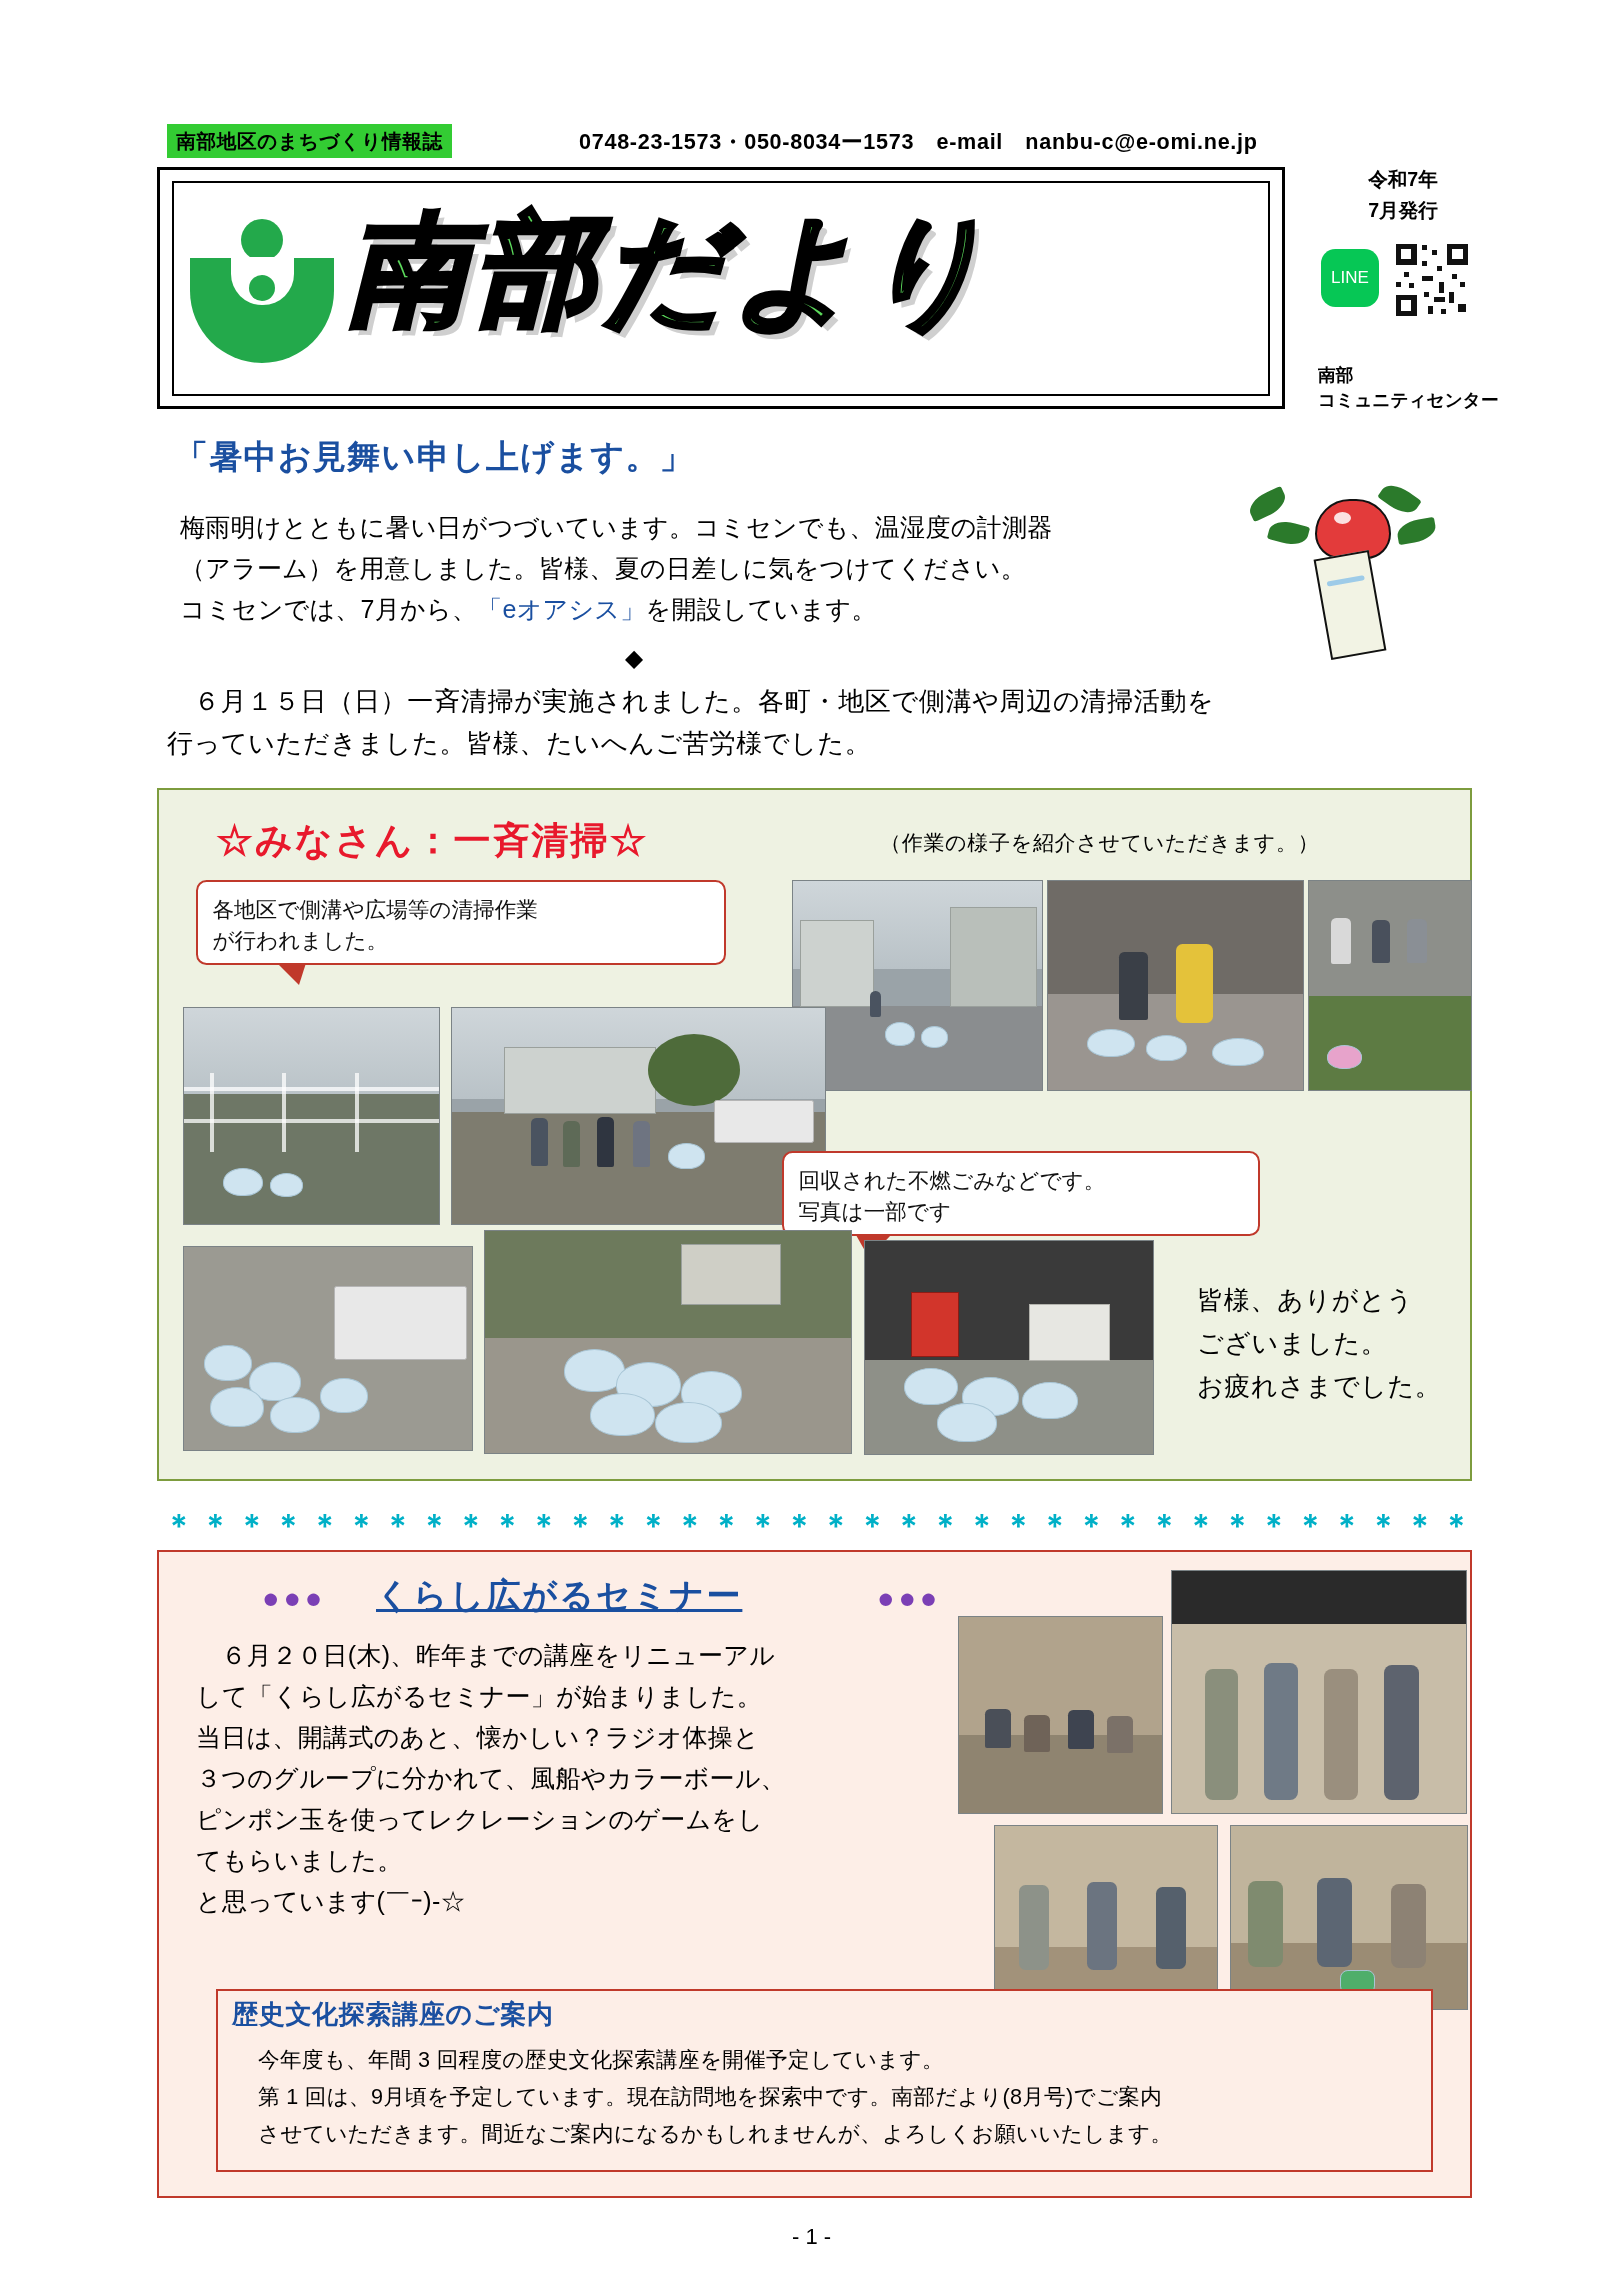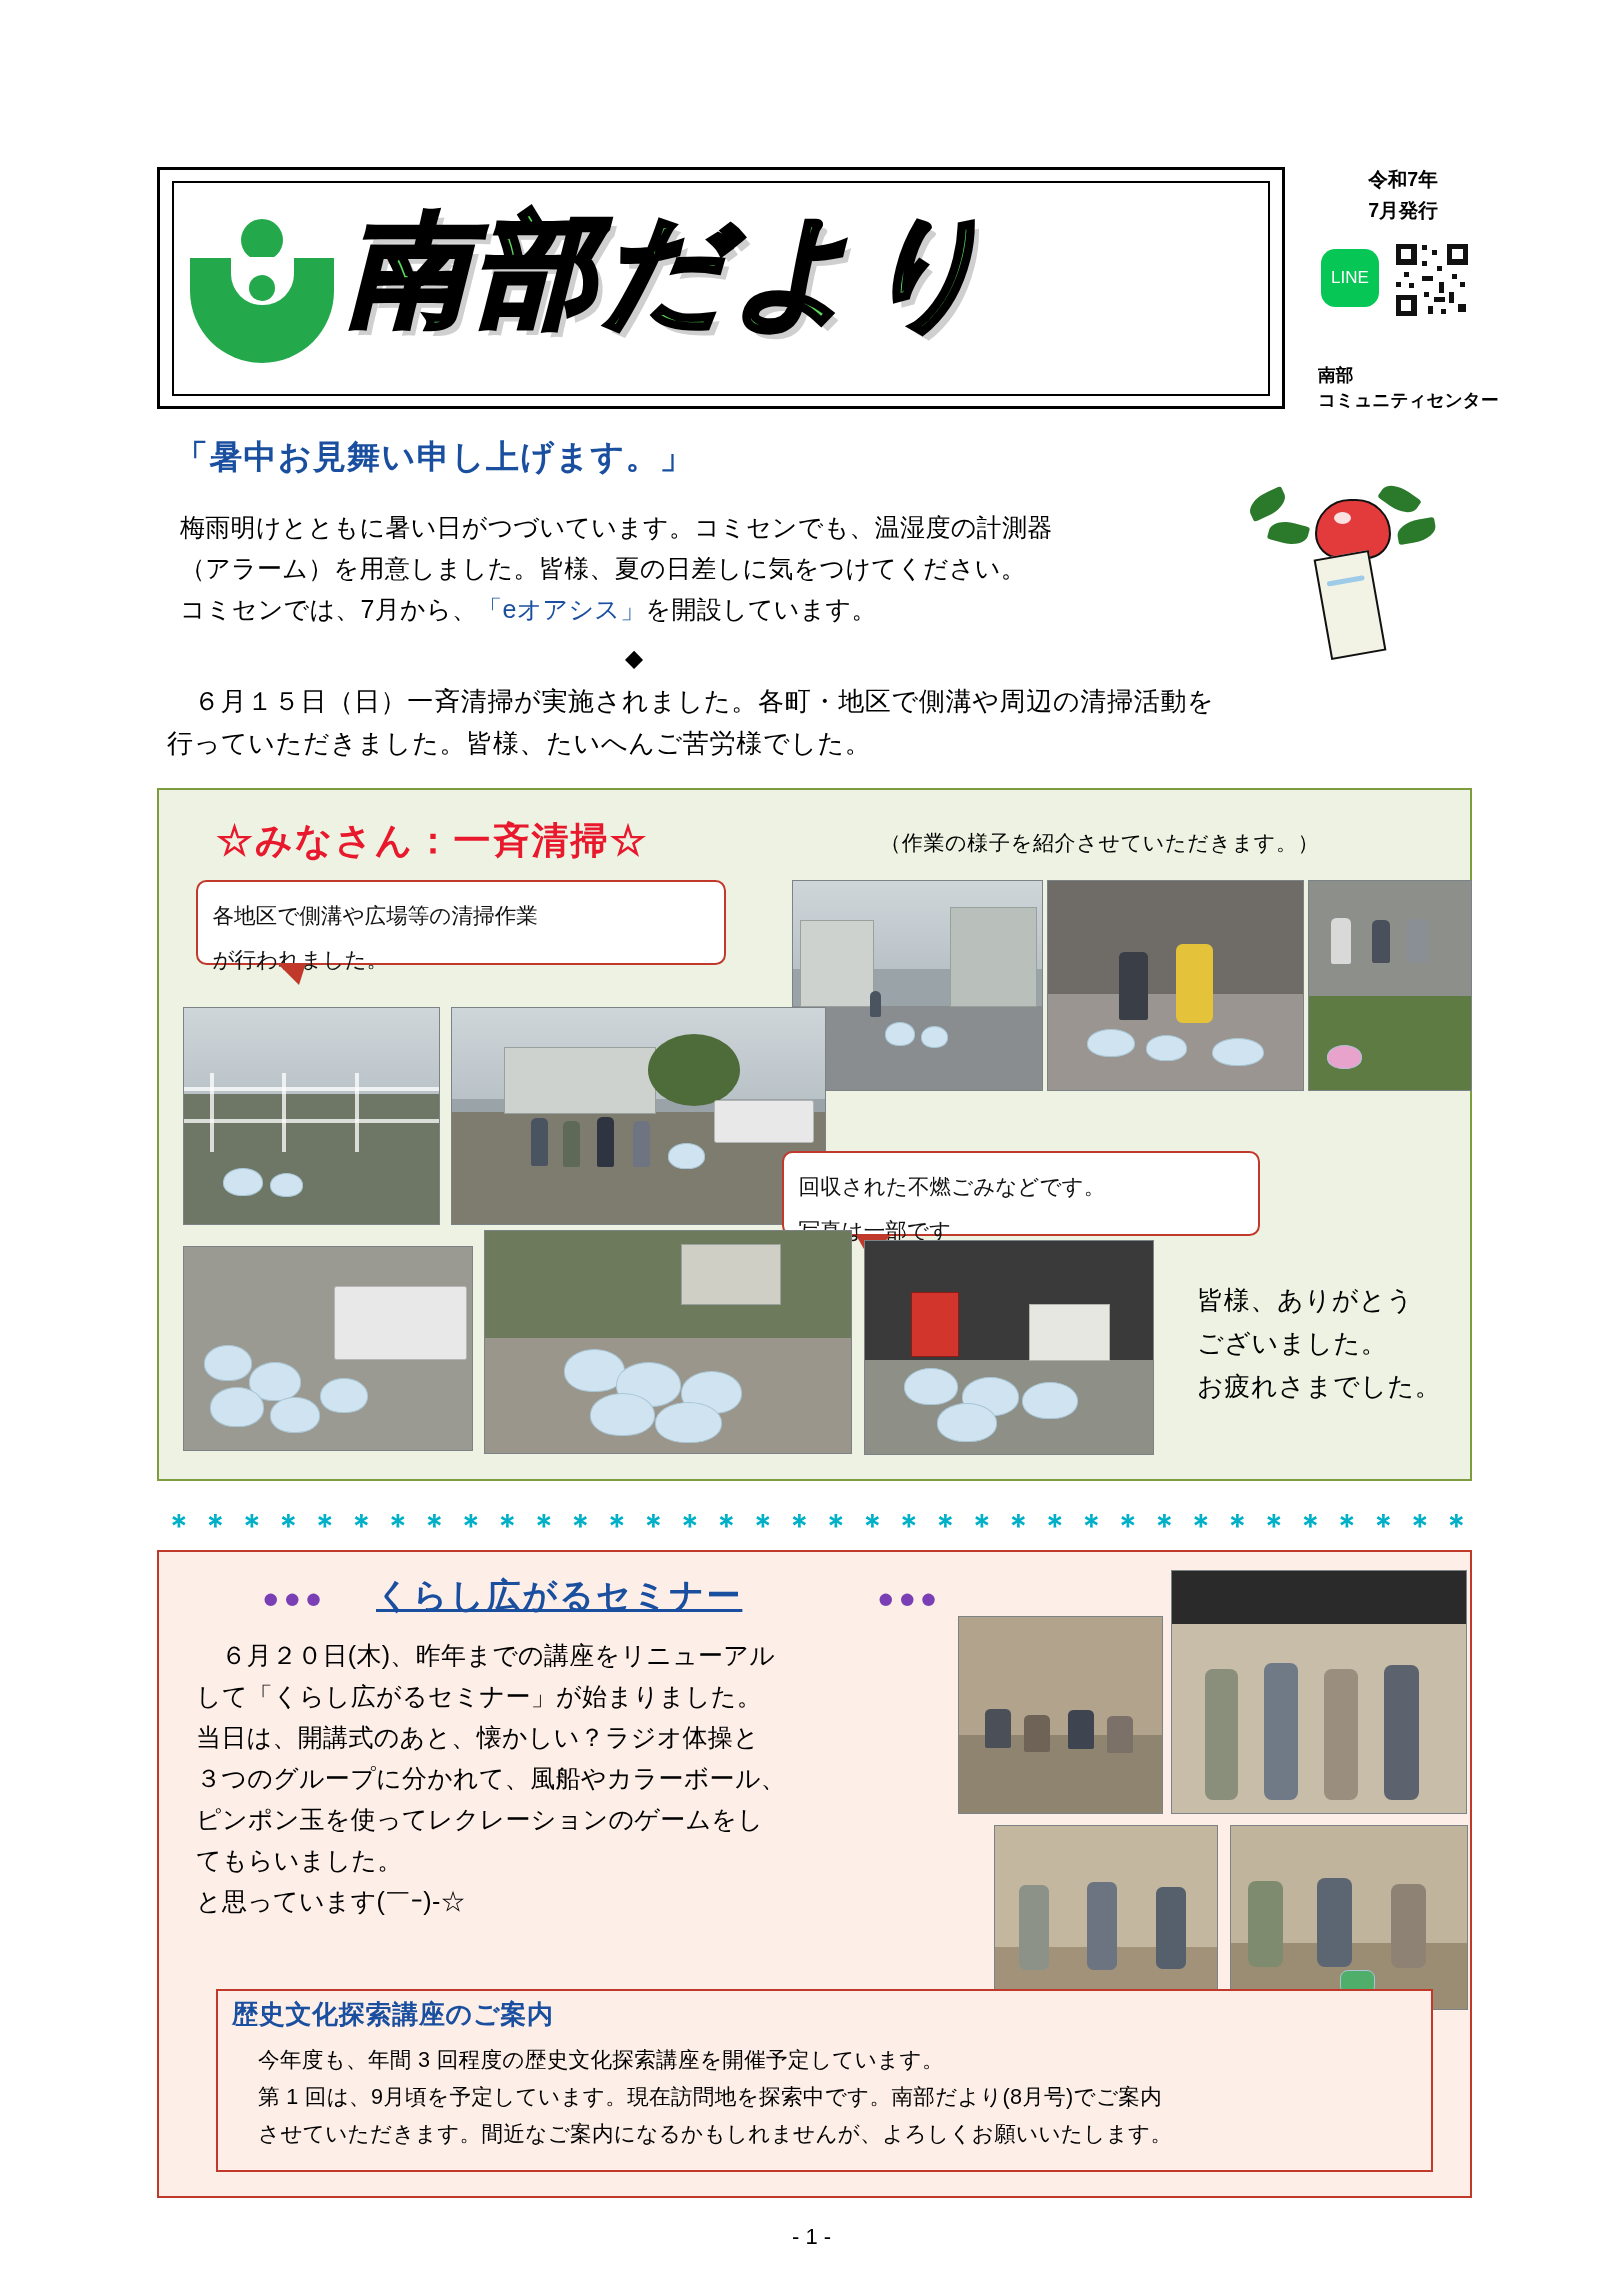--- a/index.html
+++ b/index.html
@@ -109,21 +109,21 @@
   .panel-clean-title {
     position:absolute; left:216px; top:816px;
     font-size:37px; font-weight:bold; color:#e8192c; letter-spacing:2px; white-space:nowrap;
   }
   .panel-clean-note {
     position:absolute; left:880px; top:829px;
     font-size:21px; letter-spacing:0.7px; white-space:nowrap;
   }
   .bubble {
     position:absolute; background:#fff; border:2.6px solid #c0392b; border-radius:10.5px;
-    font-size:21.6px; line-height:44px; padding:11.8px 14.4px; box-sizing:border-box;
+    font-size:21.6px; line-height:31px; padding:11.8px 14.4px; box-sizing:border-box;
     color:#111;
   }
   .bubble.b1 { left:196px; top:880px; width:530px; height:85px; }
   .bubble.b1:after{
     content:""; position:absolute; left:79px; bottom:-22px; width:0; height:0;
     border-left:22px solid transparent; border-right:7.9px solid transparent; border-top:22px solid #c0392b;
   }
   .bubble.b2 { left:782px; top:1151px; width:478px; height:85px; }
   .bubble.b2:after{
     content:""; position:absolute; left:72px; bottom:-23.6px; width:0; height:0;
@@ -186,20 +186,24 @@
   .pagenum {
     position:absolute; left:0; top:2224px; width:1623px; text-align:center;
     font-size:22px;
   }
 </style>
 </head>
 <body>
 
 <div class="page">
 
+  <div class="top-strip">
+    <div class="tagline">南部地区のまちづくり情報誌</div>
+    <div class="contact">0748-23-1573・050-8034ー1573　e-mail　nanbu-c@e-omi.ne.jp</div>
+  </div>
 
   <div class="issue-date" style="white-space:pre-line">令和7年
 7月発行</div>
 
   <div class="title-box">
     <div class="title-box-inner"></div>
   </div>
 
   <div class="logo">
     <div class="head"></div>

